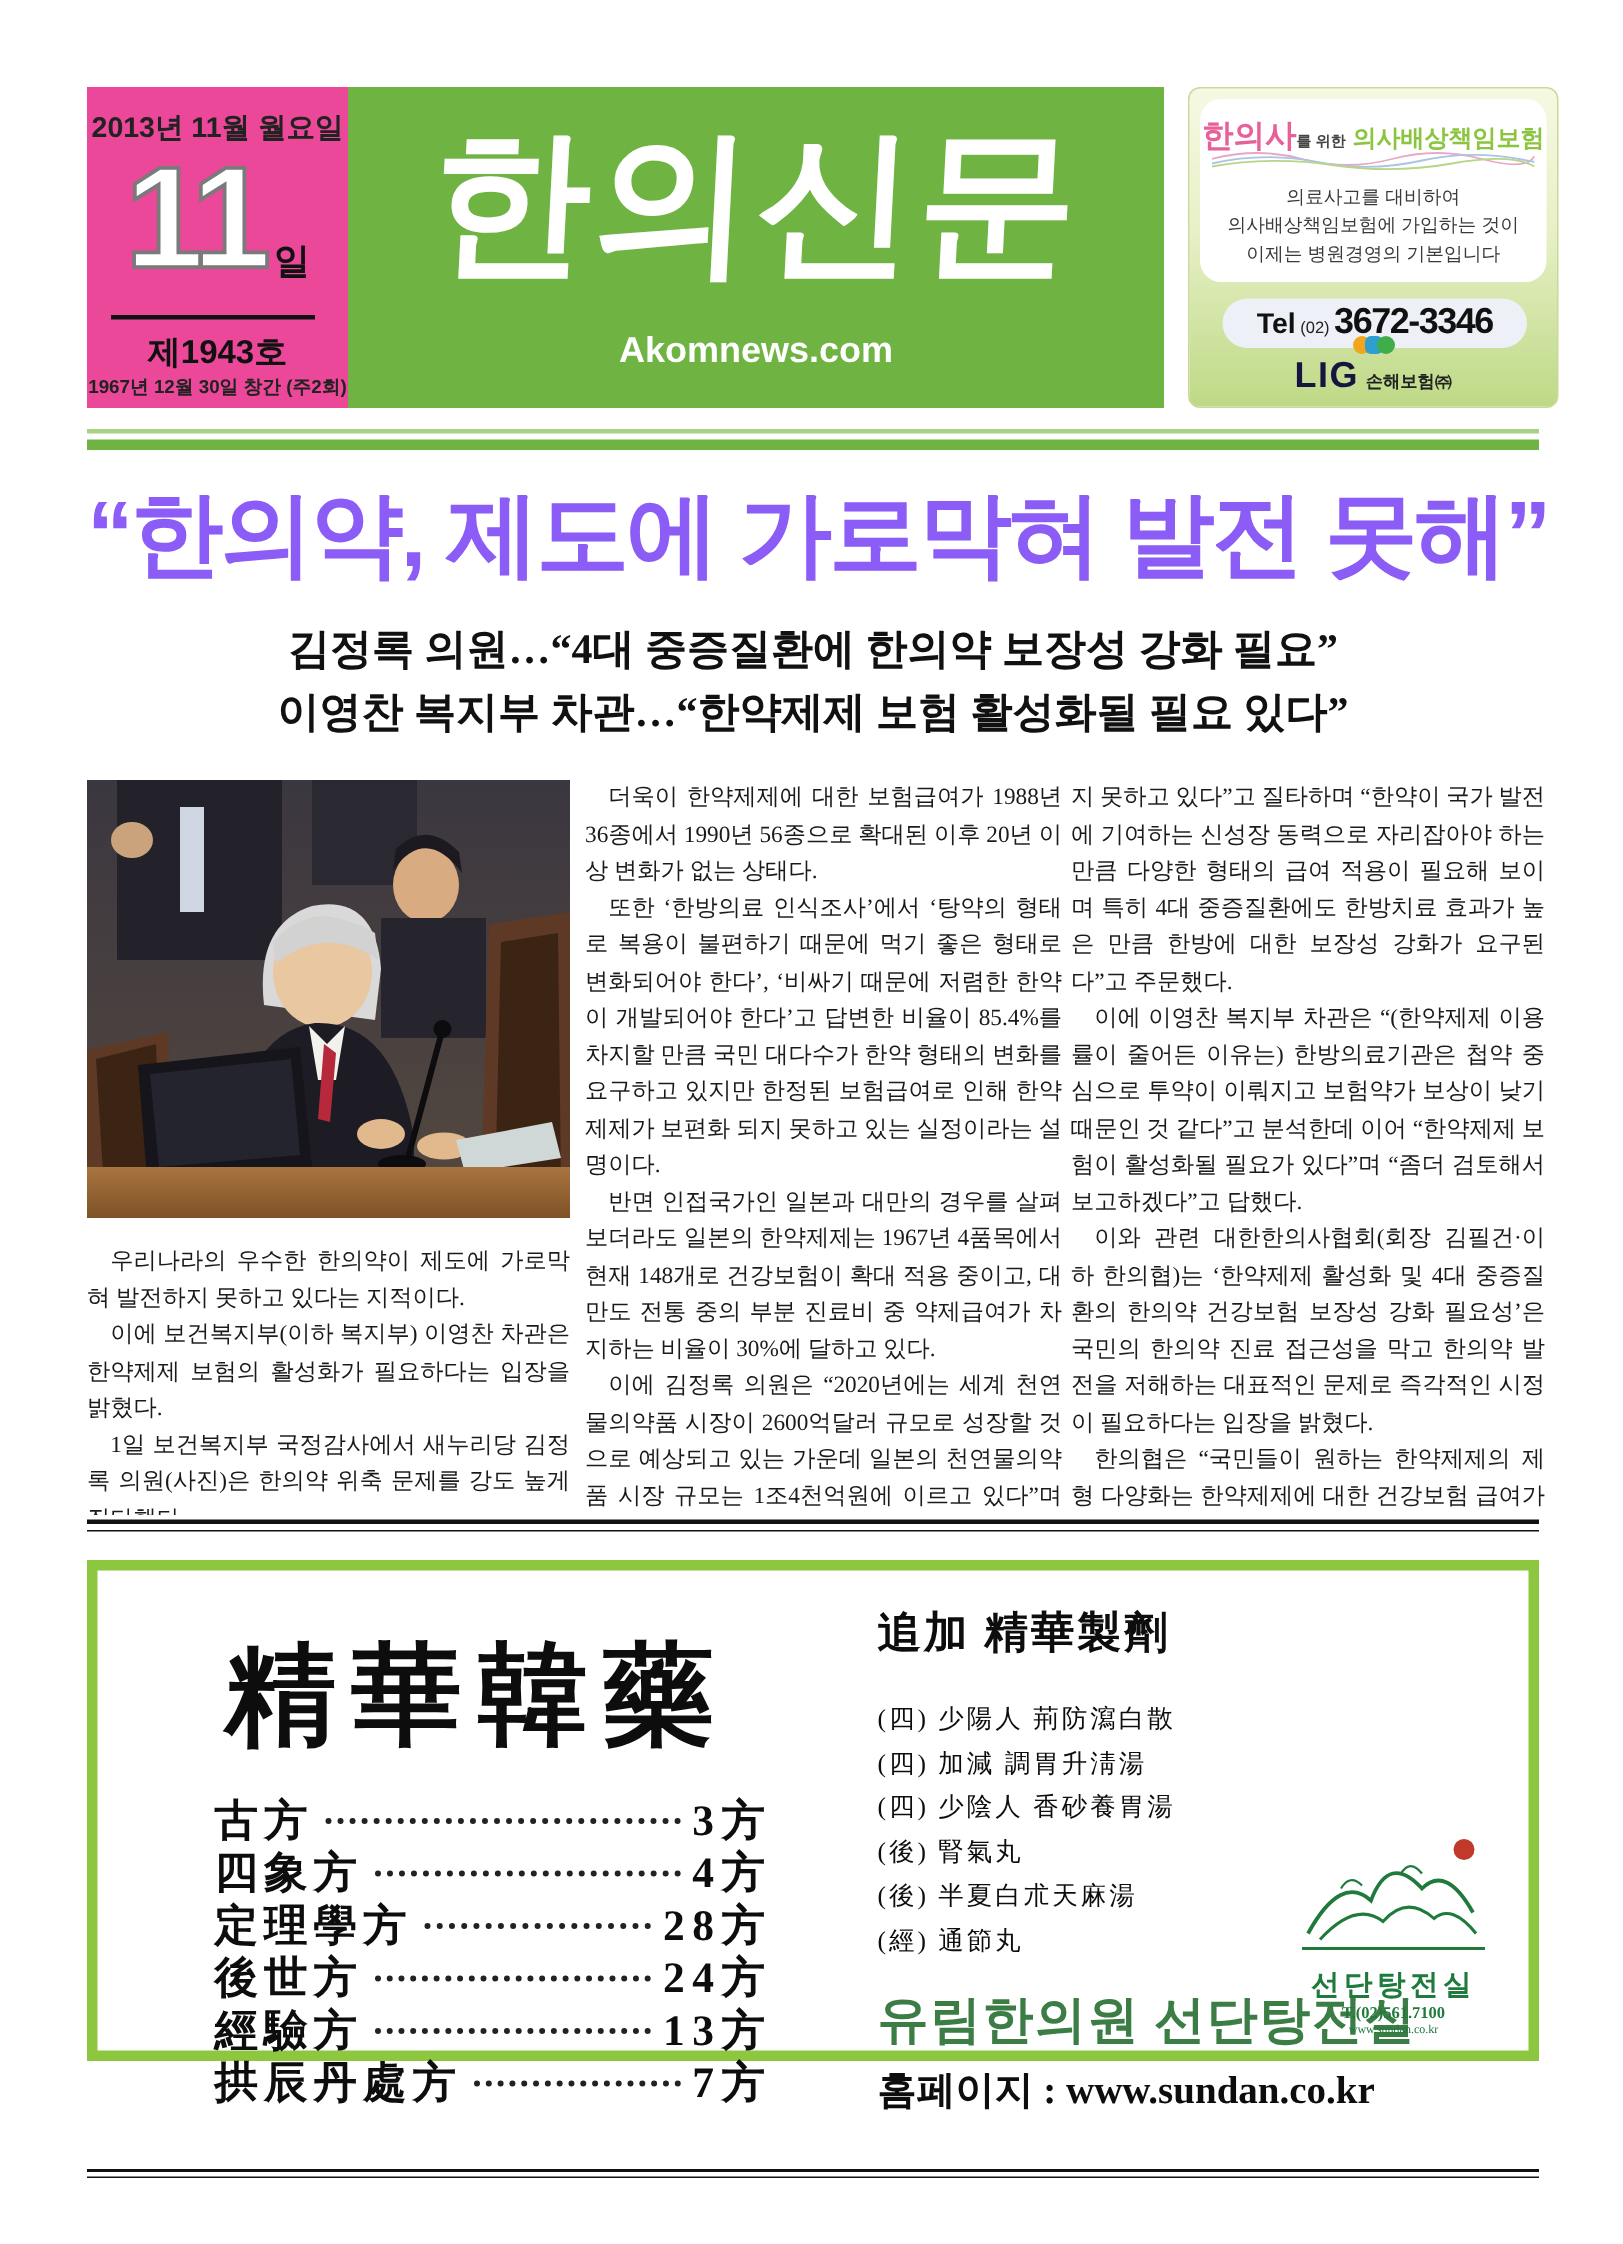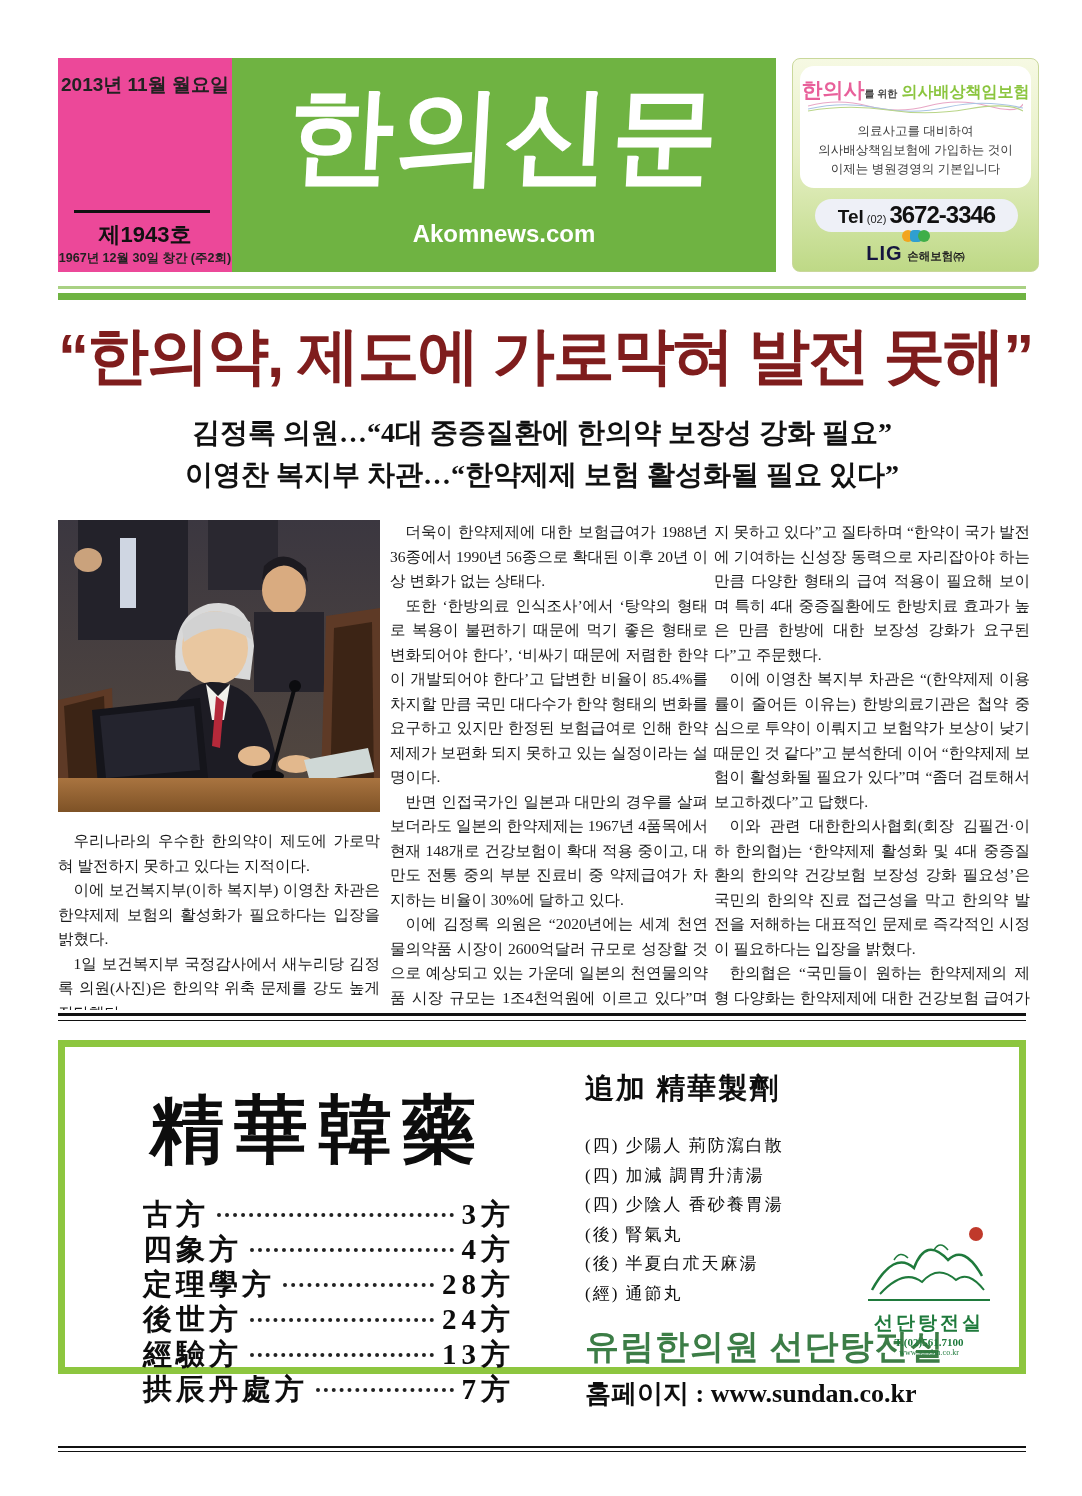--- a/index.html
+++ b/index.html
@@ -53,30 +53,30 @@
   .tel-pill .lbl { font-weight:bold; font-size:19px; color:#111; }
   .tel-pill .area { font-size:11px; color:#222; margin:0 3px; }
   .tel-pill .num { font-weight:bold; font-size:24px; color:#111; letter-spacing:-1px; }
   .lig { position:absolute; bottom:6px; left:0; width:100%; text-align:center; }
   .lig-dots { height:13px; margin-bottom:1px; }
   .lig-dots i { display:inline-block; width:12px; height:12px; border-radius:6px; margin:0 -2px; }
   .lig-dots .d1 { background:#f2a51f; }
   .lig-dots .d2 { background:#2f9fd0; border-radius:4px; }
   .lig-dots .d3 { background:#3fae49; }
   .lig-name { font-family:"Liberation Sans",sans-serif; }
-  .lig-name .big { font-size:20px; font-weight:bold; color:#15153f; letter-spacing:1px; }
+  .lig-name .big { font-size:24px; font-weight:bold; color:#15153f; letter-spacing:1px; }
   .lig-name .small { font-size:11.5px; font-weight:bold; color:#222; }
 
   .rule-green-thin  { left:58px; top:286px; width:968px; height:3px; background:#a9d183; }
   .rule-green-thick { left:58px; top:293px; width:968px; height:7px; background:#6fb342; }
 
   
   .headline { left:58px; top:314px; width:968px; text-align:center;
     font-family:"Liberation Sans",sans-serif; font-weight:900; font-size:62px;
-    letter-spacing:-2px; color:#7f1d1d; white-space:nowrap; }
+    letter-spacing:-2px; color:#8b5cf6; white-space:nowrap; }
   .subhead { left:58px; width:968px; text-align:center; font-size:28px; font-weight:600; color:#111; }
   .subhead1 { top:414px; }
   .subhead2 { top:456px; }
 
   
   .col { top:520px; height:490px; overflow:hidden; }
   .col1 { left:58px;  width:322px; }
   .col2 { left:390px; width:318px; }
   .col3 { left:714px; width:316px; }
   .col p { font-size:15.5px; line-height:24.5px; text-align:justify;
@@ -112,20 +112,21 @@
   .rule-black-c { left:58px; top:1446px; width:968px; height:2px; background:#111; }
   .rule-black-d { left:58px; top:1451px; width:968px; height:1px; background:#111; }
 </style>
 </head>
 <body>
 
 <div class="page">
 
   <div class="abs date-box">
     <div class="date-line">2013년 11월 월요일</div>
+    <div class="day-wrap"><span class="day-num">11</span><span class="day-suffix">일</span></div>
     <div class="day-underline"></div>
     <div class="issue-no">제1943호</div>
     <div class="founded">1967년 12월 30일 창간 (주2회)</div>
   </div>
 
   <div class="abs masthead">
     <div class="m-title">한의신문</div>
     <div class="m-site">Akomnews.com</div>
   </div>
 

